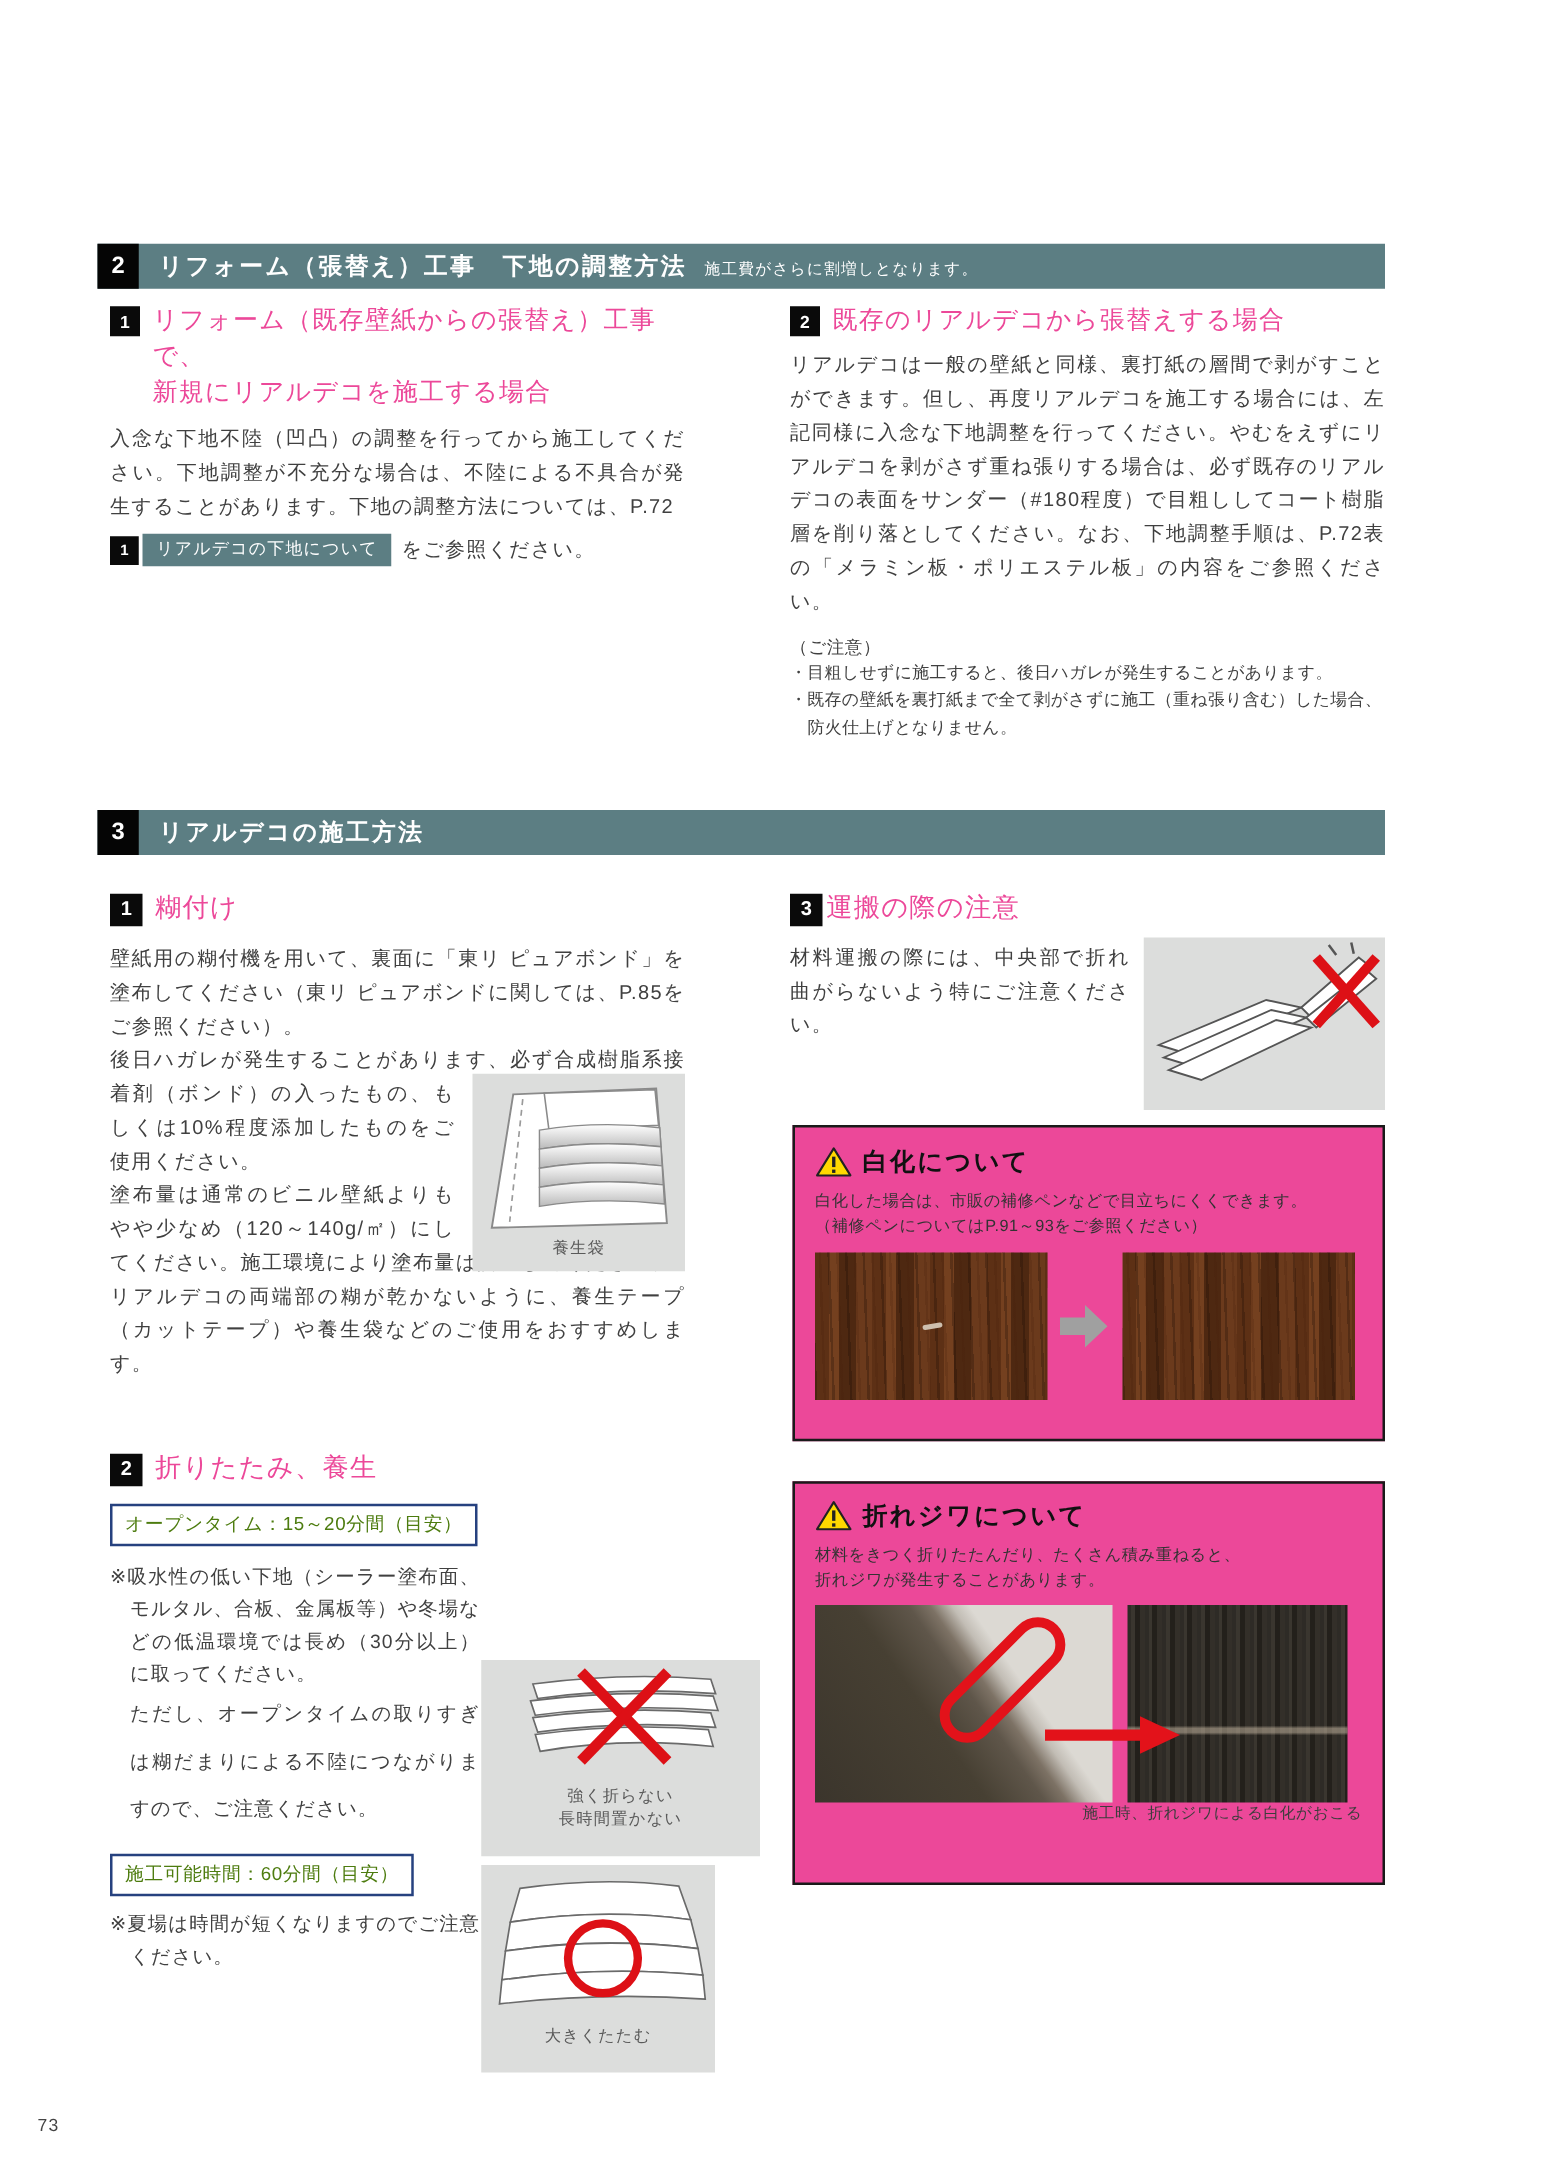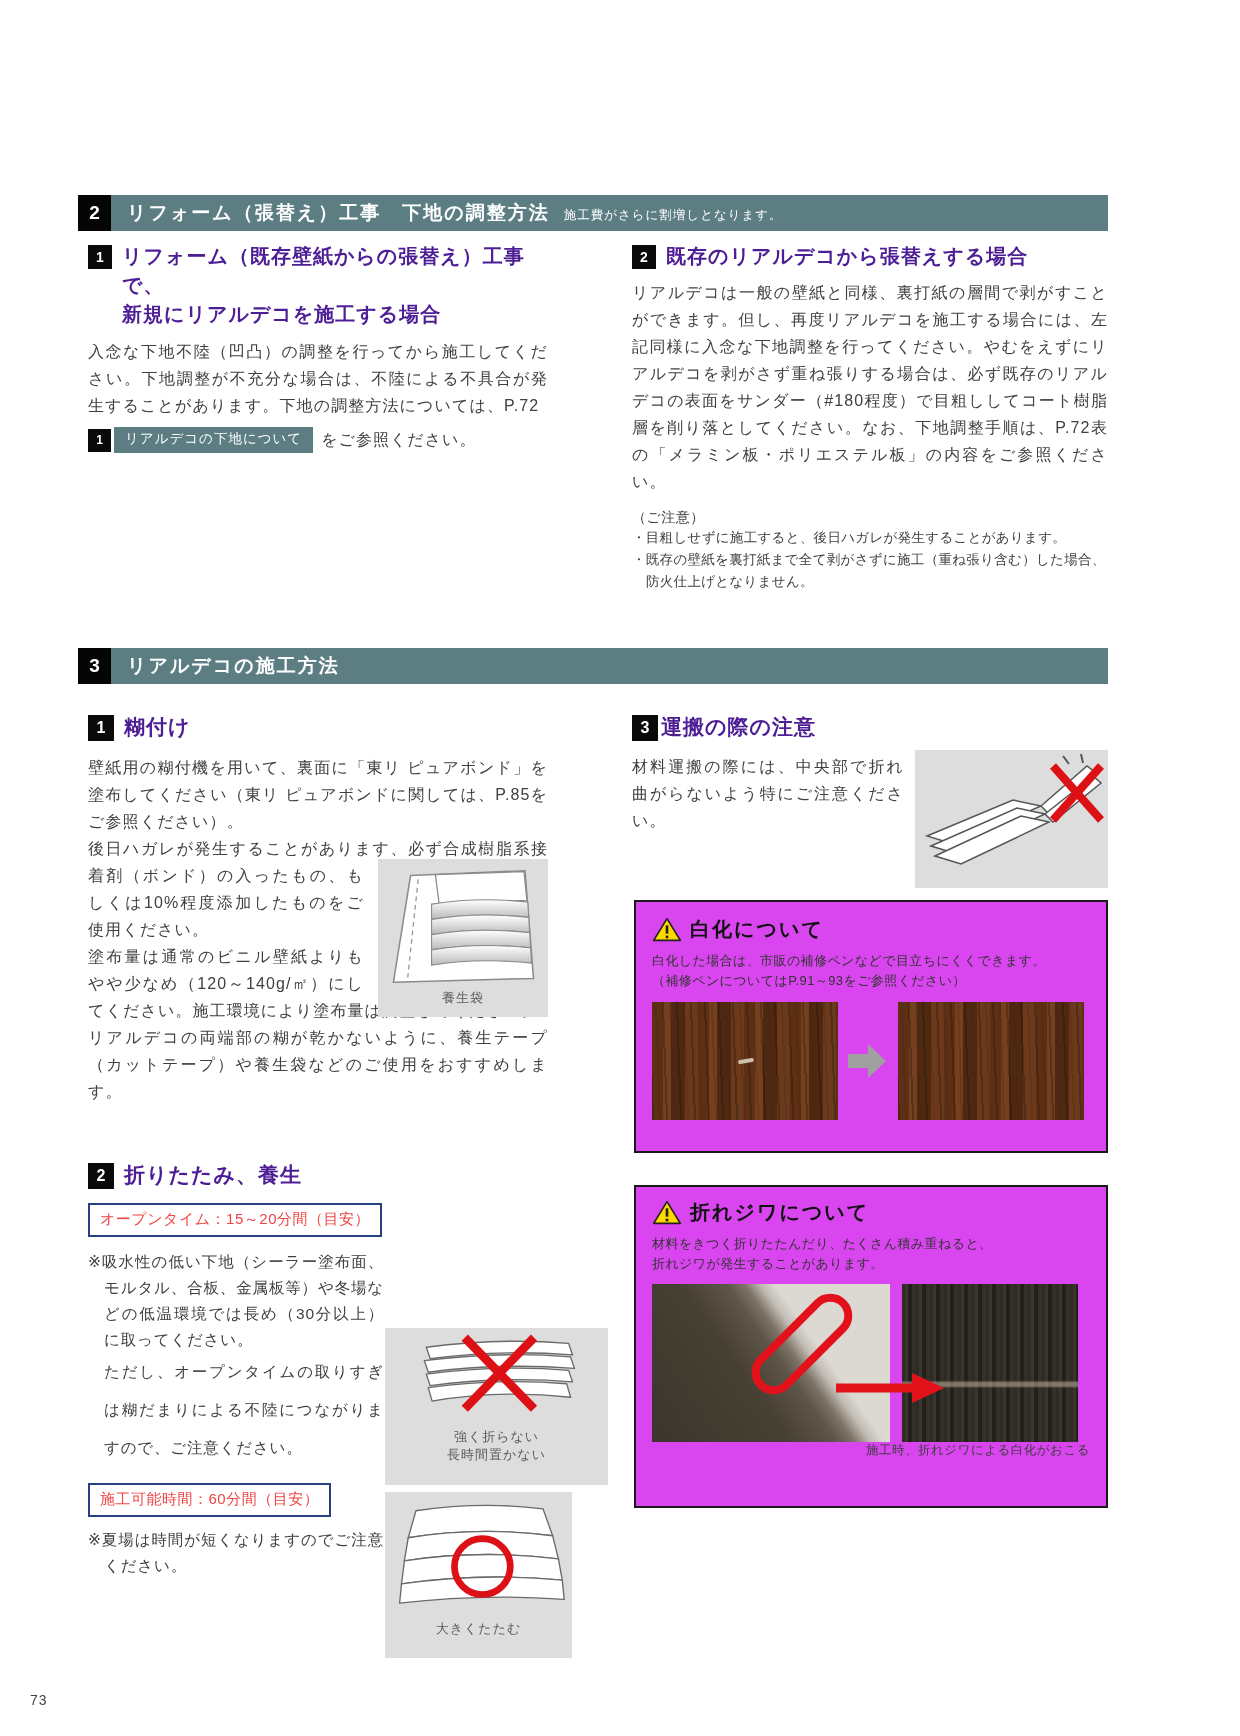--- a/index.html
+++ b/index.html
@@ -12,21 +12,21 @@
   .band .bnum{width:33px;height:36px;background:#050505;color:#fff;font-weight:bold;
         font-size:19px;display:flex;align-items:center;justify-content:center;flex:0 0 auto;}
   .band .btitle{color:#fff;font-size:19px;font-weight:bold;margin-left:16px;letter-spacing:2px;white-space:nowrap;text-align:right;}
   .band .bsub{color:#fff;font-size:12.5px;margin-left:14px;padding-top:5px;letter-spacing:1px;white-space:nowrap;}
 
   
   .hrow{display:flex;align-items:flex-start;}
   .nsq{flex:0 0 auto;width:24px;height:24px;background:#0a0a0a;color:#fff;font-size:14px;
        font-weight:bold;display:flex;align-items:center;justify-content:center;margin-top:3px;}
   .nsq.big{width:26px;height:26px;font-size:16px;}
-  .hteal{color:#4c1d95;font-size:20px;font-weight:bold;line-height:29px;margin-left:10px;letter-spacing:1px;}
+  .hteal{color:#ec4899;font-size:20px;font-weight:normal;line-height:29px;margin-left:10px;letter-spacing:1px;}
   .hteal.one{white-space:nowrap;}
 
   
   .jbody{font-size:16px;line-height:27px;letter-spacing:1.1px;text-align:justify;color:#404040;}
   .jbody p{margin:0;}
 
   
   .abs{position:absolute;}
   #sec1{left:88px;top:242px;width:460px;}
   #sec2{left:632px;top:242px;width:476px;}
@@ -48,35 +48,35 @@
   .gluefig{float:right;width:184px;height:158px;shape-outside:inset(28px 0 0 0);
            position:relative;top:24px;}
   .figbox{width:170px;height:158px;margin-left:14px;background:#dcdddc;
           display:flex;flex-direction:column;align-items:center;justify-content:flex-start;}
   .figbox svg{display:block;margin-top:4px;}
   .figcap{font-size:13px;color:#5a5a5a;letter-spacing:1px;text-align:center;line-height:18px;}
 
   
   .foldcols{margin-top:14px;width:296px;}
   .kbox{display:inline-block;border:2px solid #26417f;padding:5px 10px 6px;
-        font-size:15px;letter-spacing:0.5px;color:#ef4444;background:#fff;white-space:nowrap;}
+        font-size:15px;letter-spacing:0.5px;color:#4d7c0f;background:#fff;white-space:nowrap;}
   .hang{margin-top:12px;font-size:15.5px;line-height:26px;letter-spacing:0.8px;
         padding-left:16px;text-indent:-16px;text-align:justify;}
   .hang2{font-size:15.5px;line-height:38px;letter-spacing:0.8px;padding-left:16px;text-align:justify;}
   .mt16{margin-top:16px;}.mt10{margin-top:10px;}
 
   #fold-fig1{left:385px;top:1328px;width:223px;height:157px;}
   #fold-fig2{left:385px;top:1492px;width:187px;height:166px;}
   .grayfig{background:#dcdddc;display:flex;flex-direction:column;align-items:center;}
   .grayfig svg{display:block;}
 
   #carry-fig{left:915px;top:750px;width:193px;height:138px;background:#dcdddc;}
 
   
-  .infobox{position:absolute;background:#d946ef;border:2px solid #1a1a1a;box-sizing:border-box;}
+  .infobox{position:absolute;background:#ec4899;border:2px solid #1a1a1a;box-sizing:border-box;}
   #whitening-box{left:634px;top:900px;width:474px;height:253px;padding:14px 16px;}
   #crease-box{left:634px;top:1185px;width:474px;height:323px;padding:12px 16px;}
   .warnrow{display:flex;align-items:center;}
   .warnrow svg{flex:0 0 auto;}
   .warntitle{font-size:20px;font-weight:bold;color:#111;letter-spacing:2px;margin-left:8px;}
   .boxline{font-size:13px;line-height:20px;letter-spacing:0.4px;color:#333;}
   .mt8{margin-top:8px;}
 
   .imgrow{margin-top:11px;display:flex;align-items:center;}
   .wood{width:186px;height:118px;position:relative;

